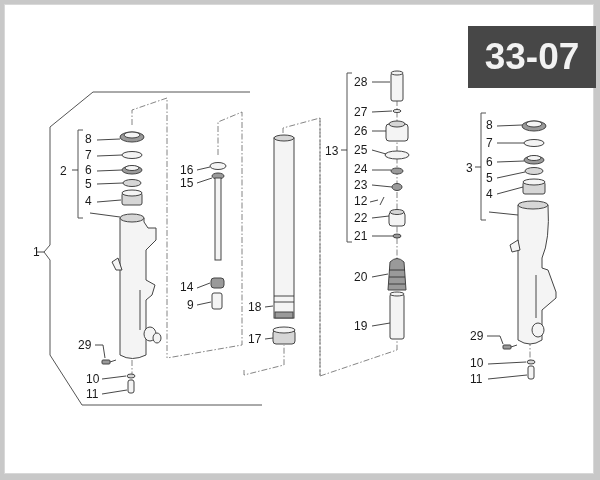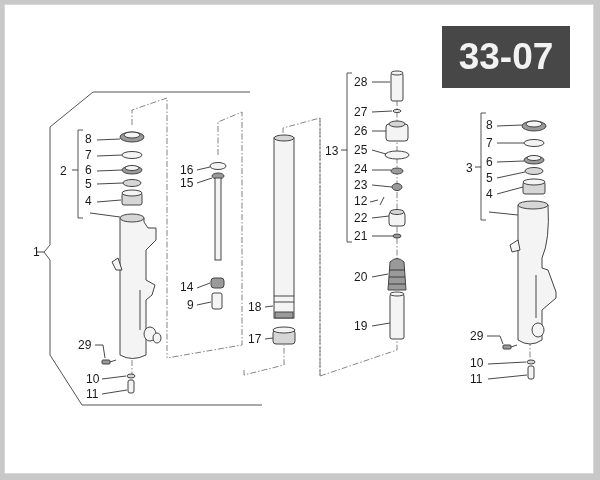--- a/index.html
+++ b/index.html
@@ -1,18 +1,18 @@
 <!DOCTYPE html>
 <html><head>
 <meta charset="utf-8">
 <style>
   html,body{margin:0;padding:0;}
   body{width:600px;height:480px;background:#c8c8c8;overflow:hidden;font-family:"Liberation Sans",sans-serif;}
   .frame{position:absolute;left:4px;top:4px;width:590px;height:470px;background:#ffffff;box-shadow:inset 0 0 0 1px #d8d8d8;}
-  .badge{position:absolute;left:442px;top:26px;width:128px;height:62px;background:#474747;color:#f2f2f2;font-weight:bold;font-size:37px;line-height:62px;text-align:center;letter-spacing:0px;}
+  .badge{position:absolute;left:468px;top:26px;width:128px;height:62px;background:#474747;color:#f2f2f2;font-weight:bold;font-size:37px;line-height:62px;text-align:center;letter-spacing:0px;}
   svg{position:absolute;left:0;top:0;}
   .lbl{font-family:"Liberation Sans",sans-serif;font-size:12px;fill:#1a1a1a;}
   .ln{stroke:#333;stroke-width:0.9;fill:none;}
   .br{stroke:#555;stroke-width:1;fill:none;}
   .dash{stroke:#777;stroke-width:0.9;fill:none;stroke-dasharray:6 2 1.5 2;}
   .part{stroke:#444;stroke-width:1;fill:#f4f4f4;}
   .partd{stroke:#444;stroke-width:1;fill:#9a9a9a;}
   .partm{stroke:#444;stroke-width:1;fill:#d6d6d6;}
 </style>
 </head>

